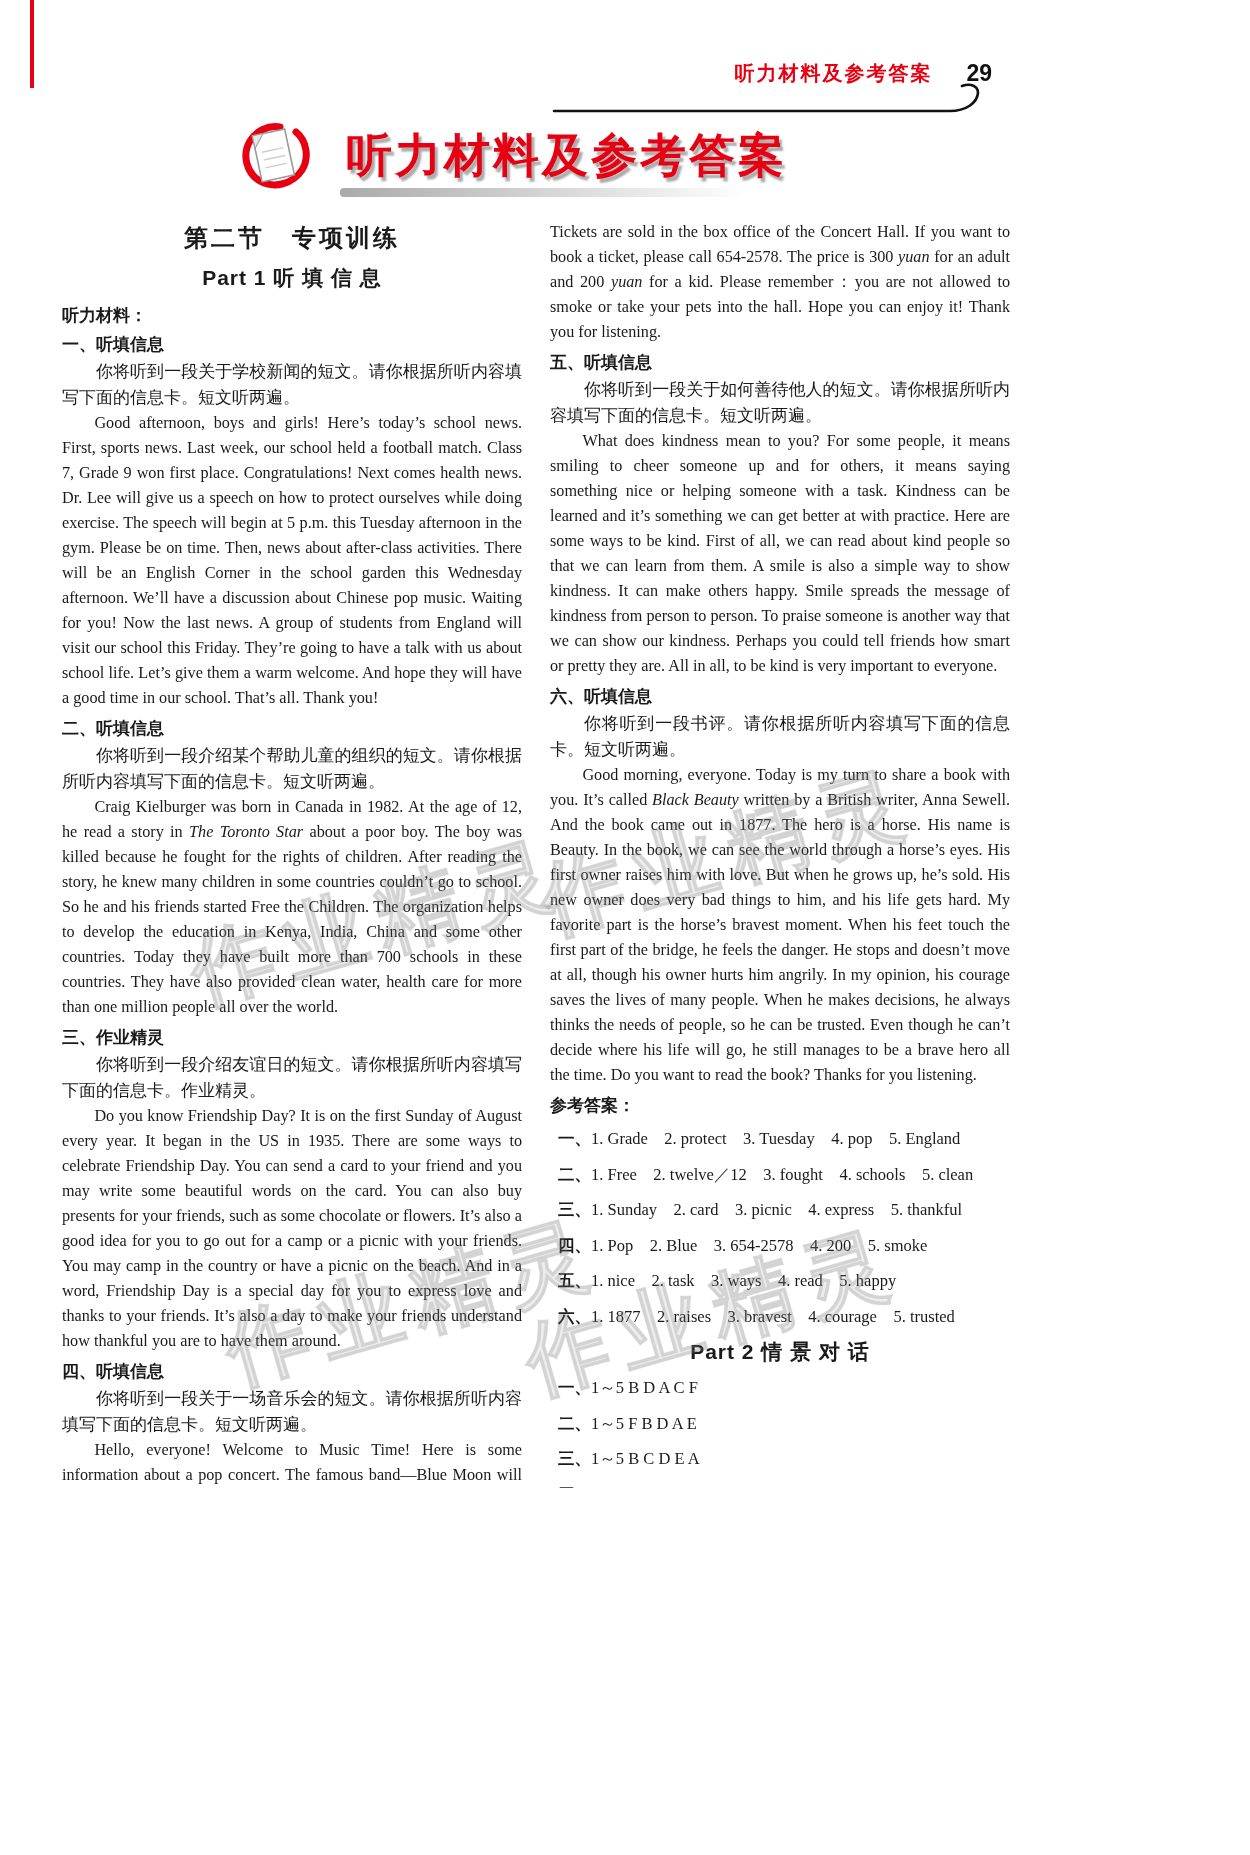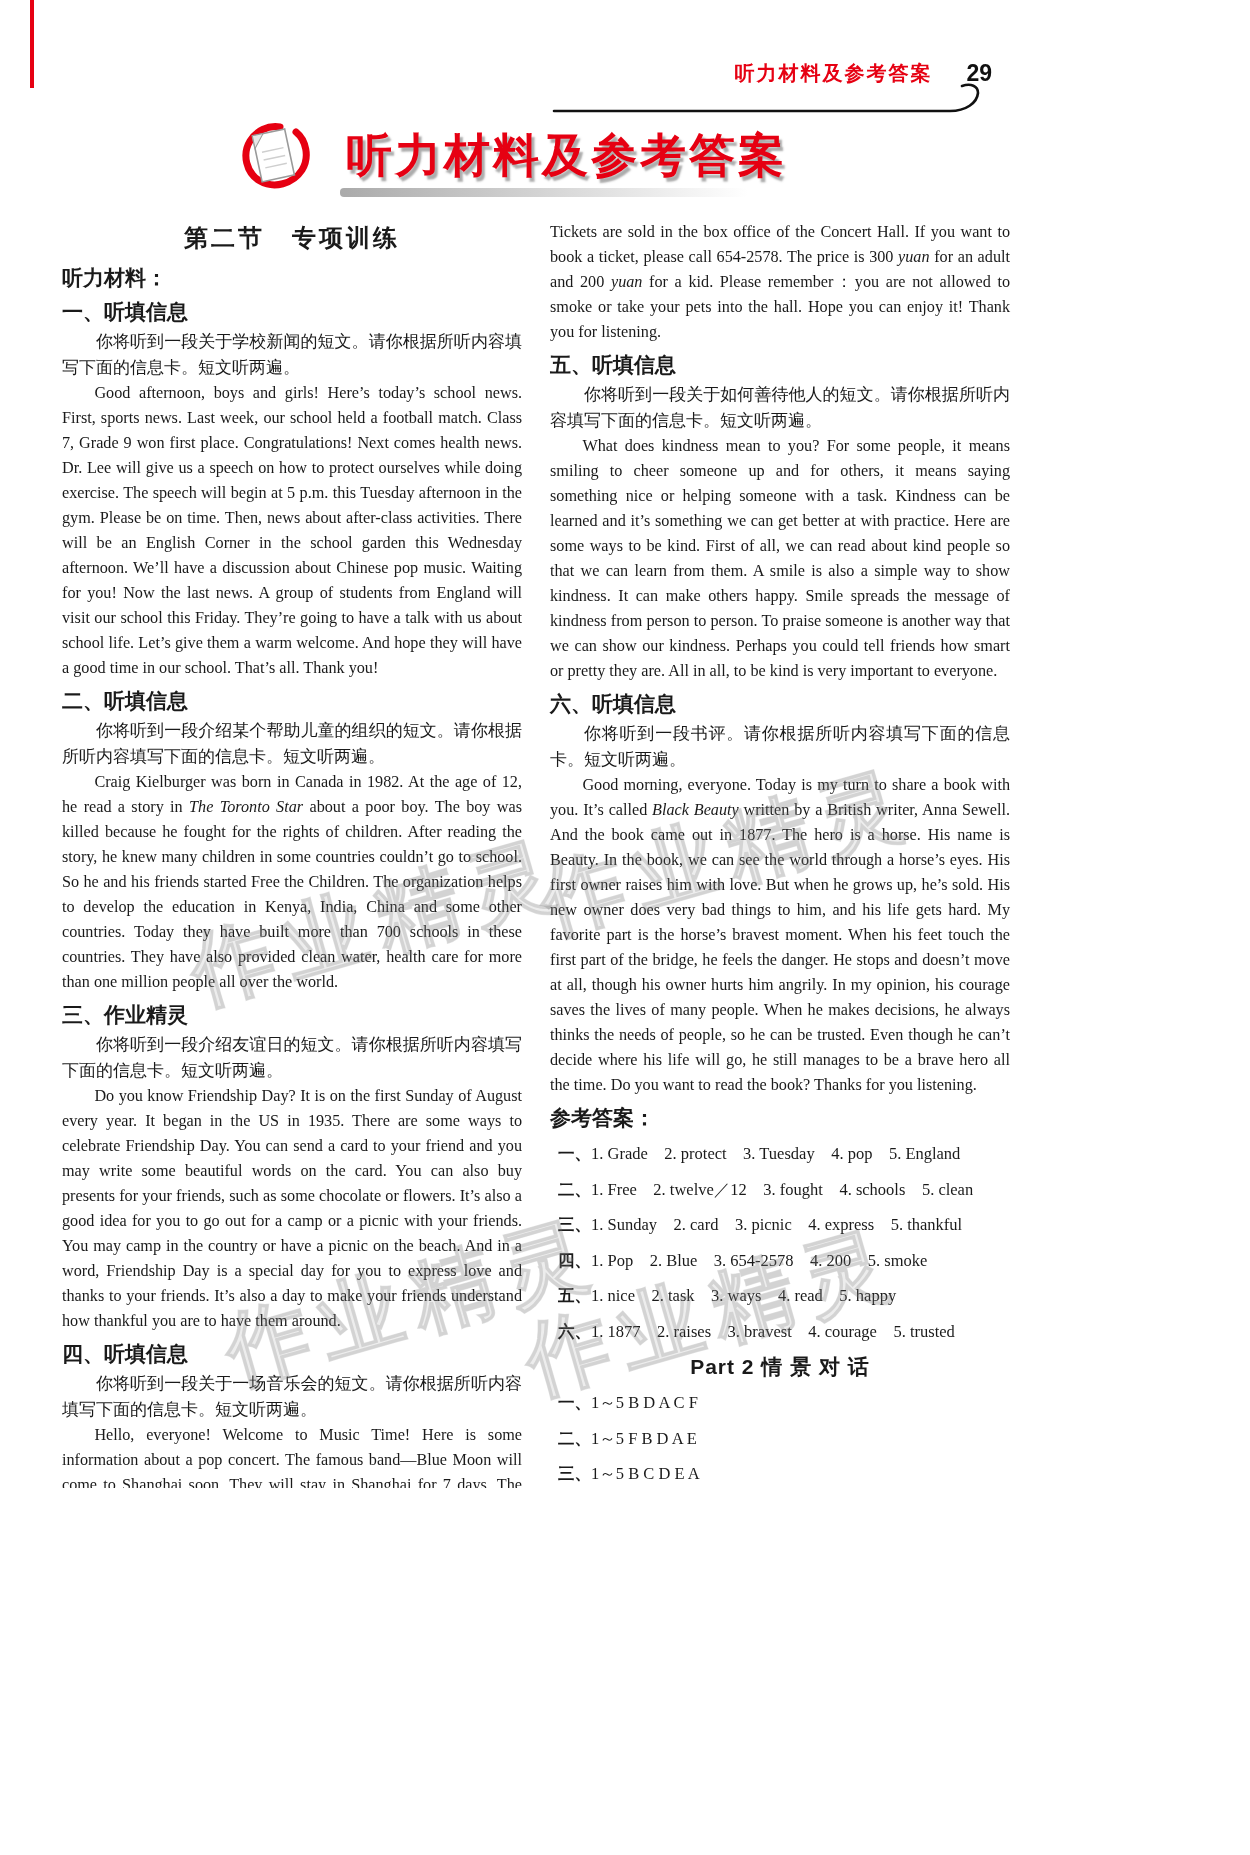--- a/index.html
+++ b/index.html
@@ -29,21 +29,21 @@
   
   .columns{position:absolute;left:62px;top:220px;width:948px;display:flex;gap:28px;}
   .col{width:460px;}
 
   .h-section{text-align:center;font-family:"Liberation Sans","DejaVu Sans",sans-serif;
              font-weight:bold;font-size:24px;letter-spacing:3px;margin:2px 0 10px;}
   .h-part{text-align:center;font-family:"Liberation Sans","DejaVu Sans",sans-serif;
           font-weight:bold;font-size:21px;letter-spacing:1px;margin:0 0 12px;}
   .h-part.part2{margin:2px 0 8px;}
   .lbl{font-family:"Liberation Sans","DejaVu Sans",sans-serif;font-weight:bold;
-       font-size:21px;margin:6px 0 3px;}
+       font-size:17px;margin:6px 0 3px;}
   p.cn{font-size:17px;line-height:26px;text-indent:2em;text-align:justify;margin:0;}
   p.en{font-size:16.2px;line-height:25px;text-indent:2em;text-align:justify;margin:0;}
   p.en.noindent{text-indent:0;}
   p.ans{font-size:16.5px;line-height:27.5px;margin:8px;}
   .ans-num{font-weight:bold;}
 
   
   .wm{position:absolute;font-family:"Liberation Sans","DejaVu Sans",sans-serif;font-weight:bold;
       font-size:84px;letter-spacing:12px;white-space:nowrap;transform:rotate(-16deg);
       color:rgba(130,130,130,0.14);-webkit-text-stroke:1px rgba(120,120,120,0.22);
@@ -80,37 +80,38 @@
       </g>
     </svg>
     <span class="banner-title">听力材料及参考答案</span>
   </div>
   <div class="banner-bar"></div>
 
   <div class="columns">
 
     <div class="col">
       <div class="h-section">第二节　专项训练</div>
+      <div class="h-part">Part 1 听 填 信 息</div>
       <div class="lbl">听力材料：</div>
 
       <div class="sec">
         <div class="lbl">一、听填信息</div>
         <p class="cn">你将听到一段关于学校新闻的短文。请你根据所听内容填写下面的信息卡。短文听两遍。</p>
         <p class="en">Good afternoon, boys and girls! Here’s today’s school news. First, sports news. Last week, our school held a football match. Class 7, Grade 9 won first place. Congratulations! Next comes health news. Dr. Lee will give us a speech on how to protect ourselves while doing exercise. The speech will begin at 5 p.m. this Tuesday afternoon in the gym. Please be on time. Then, news about after-class activities. There will be an English Corner in the school garden this Wednesday afternoon. We’ll have a discussion about Chinese pop music. Waiting for you! Now the last news. A group of students from England will visit our school this Friday. They’re going to have a talk with us about school life. Let’s give them a warm welcome. And hope they will have a good time in our school. That’s all. Thank you!</p>
       </div>
 
       <div class="sec">
         <div class="lbl">二、听填信息</div>
         <p class="cn">你将听到一段介绍某个帮助儿童的组织的短文。请你根据所听内容填写下面的信息卡。短文听两遍。</p>
         <p class="en"><span>Craig Kielburger was born in Canada in 1982. At the age of 12, he read a story in </span><i>The Toronto Star</i><span> about a poor boy. The boy was killed because he fought for the rights of children. After reading the story, he knew many children in some countries couldn’t go to school. So he and his friends started Free the Children. The organization helps to develop the education in Kenya, India, China and some other countries. Today they have built more than 700 schools in these countries. They have also provided clean water, health care for more than one million people all over the world.</span></p>
       </div>
 
       <div class="sec">
         <div class="lbl">三、作业精灵</div>
-        <p class="cn">你将听到一段介绍友谊日的短文。请你根据所听内容填写下面的信息卡。短文听两遍。</p>
+        <p class="cn">你将听到一段介绍友谊日的短文。请你根据所听内容填写下面的信息卡。作业精灵。</p>
         <p class="en">Do you know Friendship Day? It is on the first Sunday of August every year. It began in the US in 1935. There are some ways to celebrate Friendship Day. You can send a card to your friend and you may write some beautiful words on the card. You can also buy presents for your friends, such as some chocolate or flowers. It’s also a good idea for you to go out for a camp or a picnic with your friends. You may camp in the country or have a picnic on the beach. And in a word, Friendship Day is a special day for you to express love and thanks to your friends. It’s also a day to make your friends understand how thankful you are to have them around.</p>
       </div>
 
       <div class="sec">
         <div class="lbl">四、听填信息</div>
         <p class="cn">你将听到一段关于一场音乐会的短文。请你根据所听内容填写下面的信息卡。短文听两遍。</p>
         <p class="en">Hello, everyone! Welcome to Music Time! Here is some information about a pop concert. The famous band—Blue Moon will come to Shanghai soon. They will stay in Shanghai for 7 days. The concert will be held in the Shanghai Concert Hall.</p>
       </div>
     </div>
 

